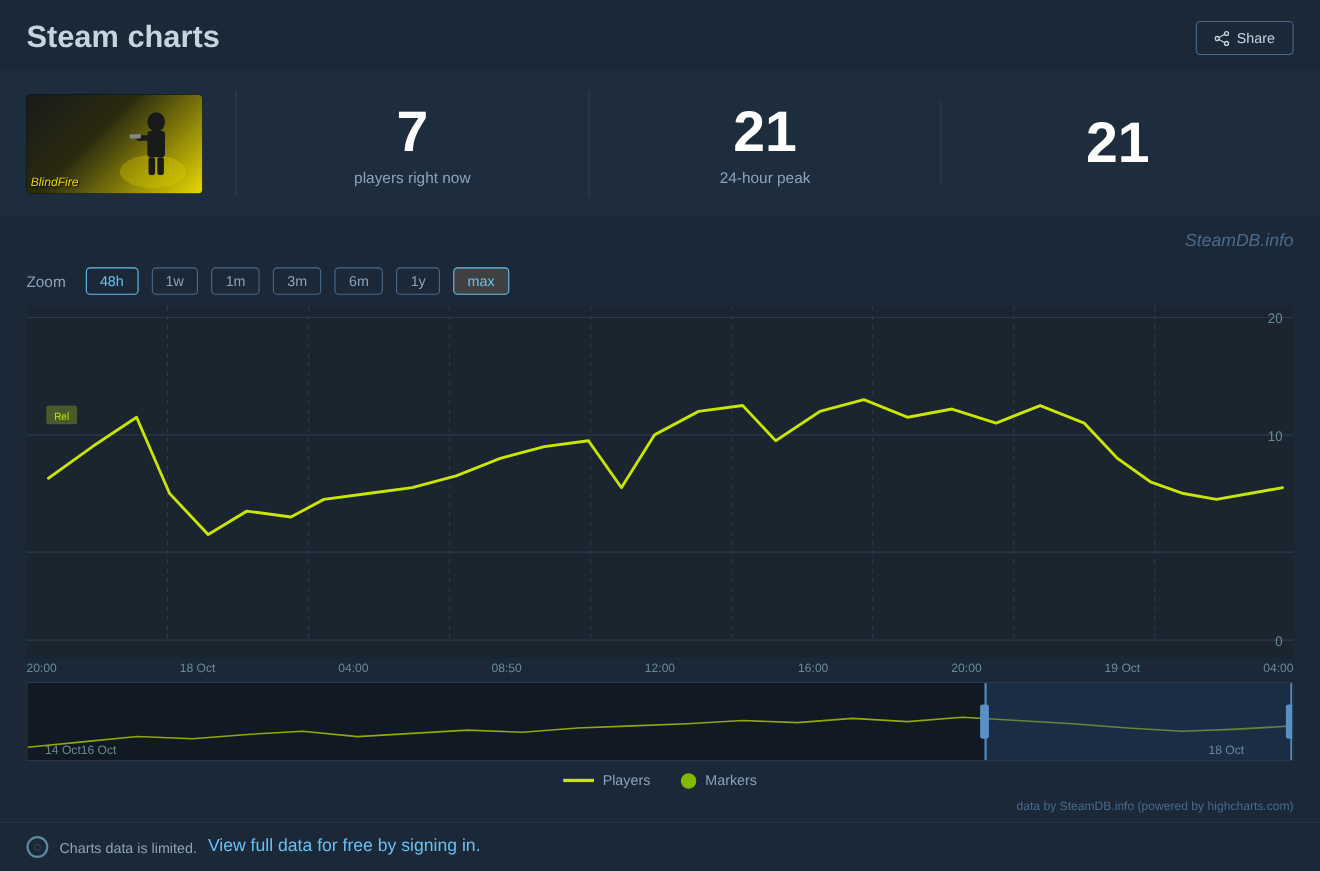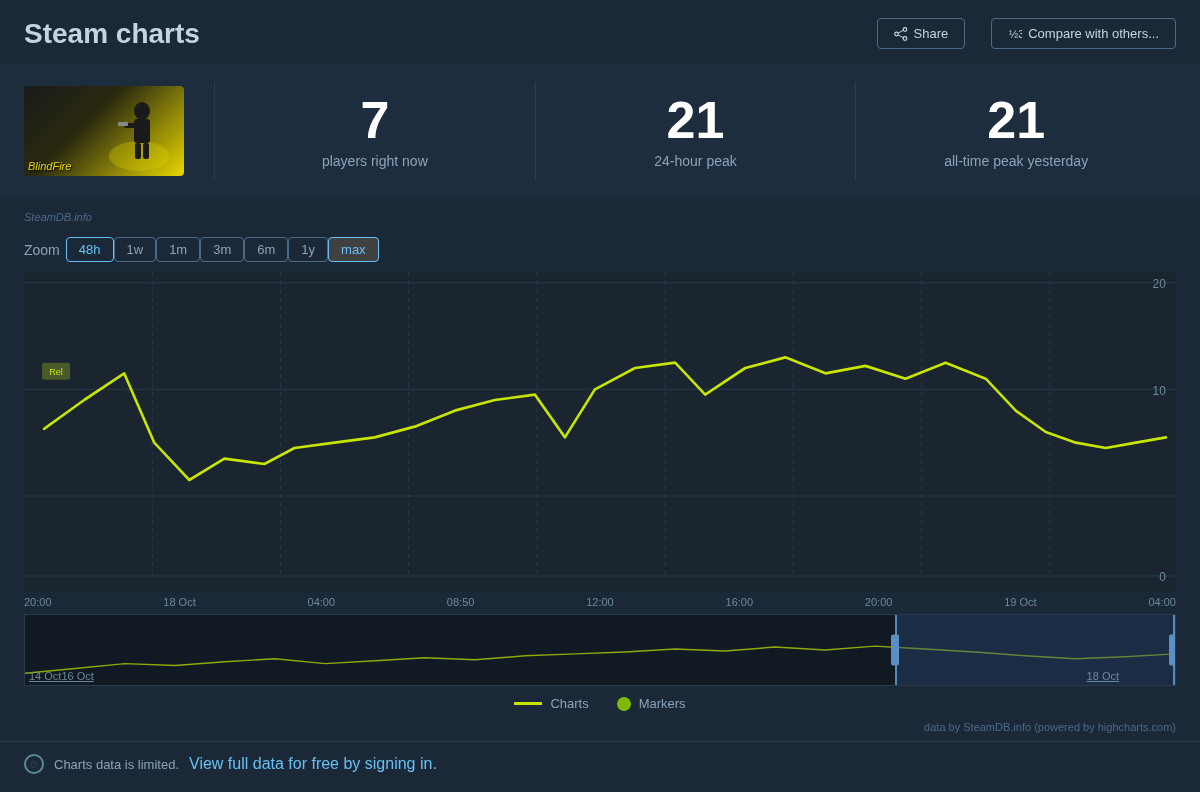--- a/index.html
+++ b/index.html
@@ -14,21 +14,21 @@
     .page-wrapper {
       background: #1b2838;
       min-height: 792px;
       padding: 0;
     }
 
     
     .header {
       display: flex;
       justify-content: space-between;
-      align-items: flex-start;
+      align-items: flex-end;
       padding: 18px 24px 14px 24px;
       background: #1b2838;
     }
     .header-title {
       font-size: 28px;
       font-weight: 700;
       color: #c6d4df;
     }
     .header-buttons {
       display: flex;
@@ -110,31 +110,32 @@
       margin-top: 4px;
     }
 
     
     .chart-section {
       background: #1b2838;
       padding: 10px 24px 0 24px;
       position: relative;
     }
     .steamdb-watermark {
-      font-size: 11px;
+      text-align: right;
+      font-size: 16px;
       color: #4a6a8a;
       padding: 4px 0 6px 0;
       font-style: italic;
     }
 
     
     .zoom-bar {
       display: flex;
       align-items: center;
-      gap: 0;
+      gap: 12px;
       padding: 8px 0 4px 0;
     }
     .zoom-label {
       font-size: 14px;
       color: #8ba3ba;
       margin-right: 6px;
     }
     .zoom-btn {
       background: transparent;
       border: 1px solid #4a6a8a;
@@ -268,26 +269,20 @@
       <button class="header-btn">
         <svg width="14" height="14" viewBox="0 0 14 14">
           <circle cx="11" cy="2.5" r="1.8" fill="none" stroke="#c6d4df" stroke-width="1.2"></circle>
           <circle cx="11" cy="11.5" r="1.8" fill="none" stroke="#c6d4df" stroke-width="1.2"></circle>
           <circle cx="2.5" cy="7" r="1.8" fill="none" stroke="#c6d4df" stroke-width="1.2"></circle>
           <line x1="4.2" y1="6.1" x2="9.4" y2="3.2" stroke="#c6d4df" stroke-width="1"></line>
           <line x1="4.2" y1="7.9" x2="9.4" y2="10.8" stroke="#c6d4df" stroke-width="1"></line>
         </svg>
         <span>Share</span>
       </button>
-      <button class="header-btn">
-        <svg width="14" height="14" viewBox="0 0 14 14">
-          <text x="1" y="11" font-size="11" fill="#c6d4df">½3</text>
-        </svg>
-        <span>Compare with others...</span>
-      </button>
     </div>
   </div>
 
   <div class="stats-row">
 
     <div class="game-thumbnail">
       <div class="game-thumb-inner">
         <svg class="game-thumb-silhouette" viewBox="0 0 70 80">
 
           <rect x="0" y="0" width="70" height="80" fill="none"></rect>
@@ -312,21 +307,20 @@
       <div class="stat-label">players right now</div>
     </div>
 
     <div class="stat-item">
       <div class="stat-number">21</div>
       <div class="stat-label">24-hour peak</div>
     </div>
 
     <div class="stat-item">
       <div class="stat-number">21</div>
-      <div class="stat-label">all-time peak yesterday</div>
     </div>
   </div>
 
   <div class="chart-section">
     <div class="steamdb-watermark">SteamDB.info</div>
 
     <div class="zoom-bar">
       <span class="zoom-label">Zoom</span>
       <button class="zoom-btn active">48h</button>
       <button class="zoom-btn">1w</button>
@@ -419,31 +413,31 @@
         <polyline points="0,60 50,55 100,50 150,52 200,48 250,45 300,50 350,47 400,44 450,46 500,42 550,40 600,38 650,35 700,37 750,33 800,36 850,32 900,35 950,38 1000,42 1050,45 1100,43 1150,40" fill="none" stroke="#c8e600" stroke-width="1.5" opacity="0.7"></polyline>
 
         <rect x="870" y="0" width="280" height="72" fill="#2a4a7a" opacity="0.4"></rect>
         <rect x="870" y="0" width="2" height="72" fill="#66a0d4" opacity="0.8"></rect>
         <rect x="1148" y="0" width="2" height="72" fill="#66a0d4" opacity="0.8"></rect>
 
         <rect x="866" y="20" width="8" height="32" rx="2" fill="#5a90c4"></rect>
         <rect x="1144" y="20" width="8" height="32" rx="2" fill="#5a90c4"></rect>
       </svg>
       
-      <div style="position:absolute; bottom:3px; left:4px; width:100%; display:flex; justify-content:center; font-size:11px; color:#6a8a9a; pointer-events:none;text-decoration:underline;">
+      <div style="position:absolute; bottom:3px; left:16px; width:100%; display:flex; justify-content:center; font-size:11px; color:#6a8a9a; pointer-events:none;">
         <span>14 Oct</span>
         <span>16 Oct</span>
         <span style="margin-left:auto; margin-right:60px;">18 Oct</span>
       </div>
     </div>
 
     <div class="legend">
       <div class="legend-item">
         <div class="legend-line"></div>
-        <span>Charts</span>
+        <span>Players</span>
       </div>
       <div class="legend-item">
         <div class="legend-dot"></div>
         <span>Markers</span>
       </div>
     </div>
 
     <div class="data-attribution">data by SteamDB.info (powered by highcharts.com)</div>
   </div>
 

